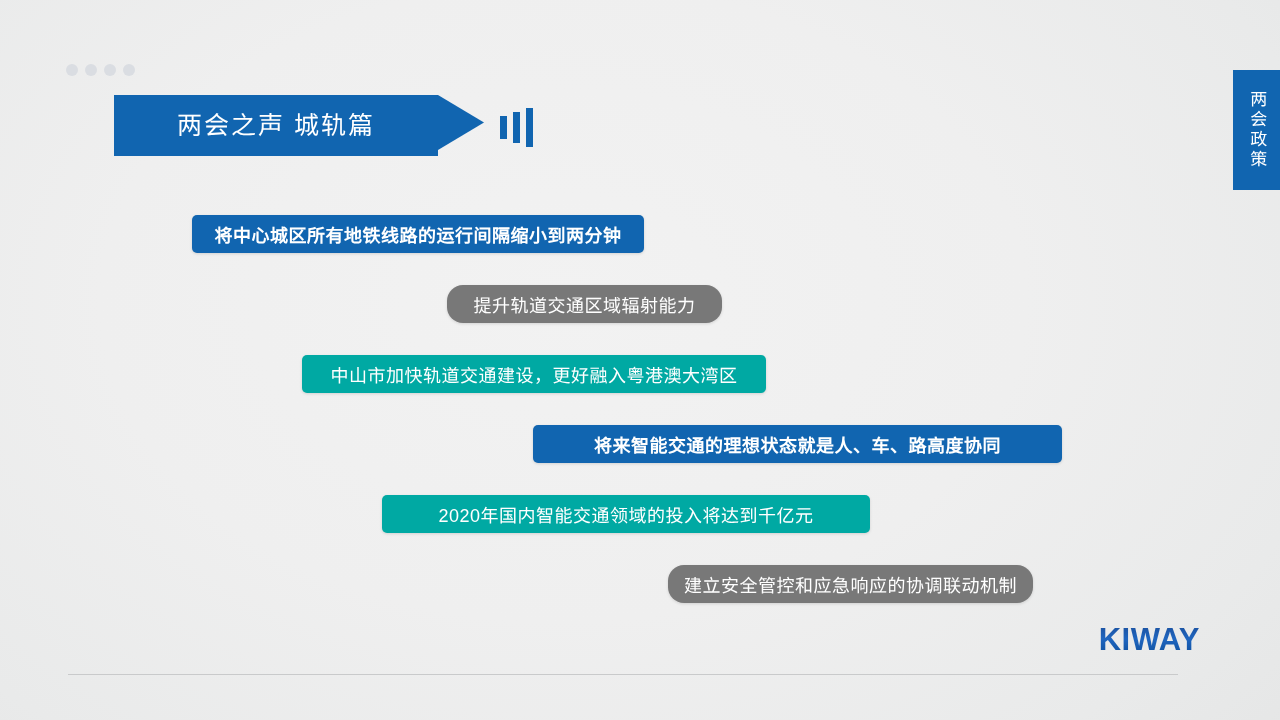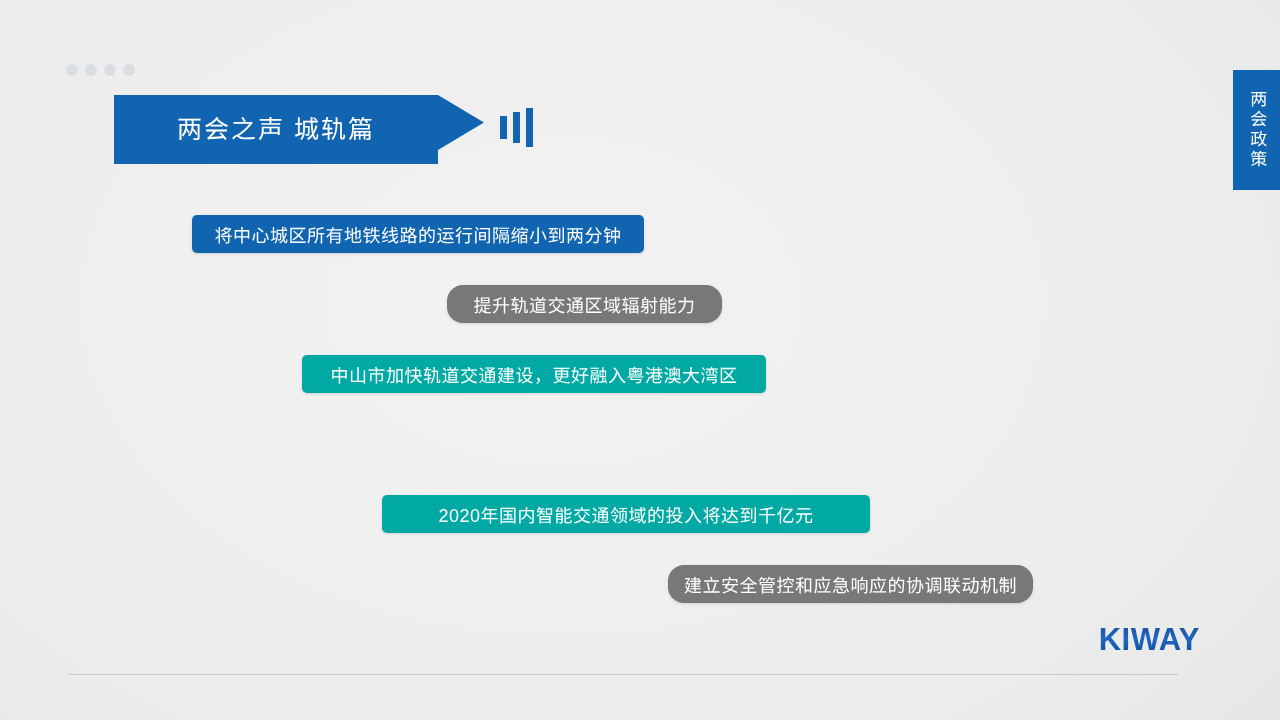--- a/index.html
+++ b/index.html
@@ -44,21 +44,21 @@
   .title-group {
     position: absolute;
     left: 114px;
     top: 95px;
     height: 55px;
     display: flex;
     align-items: stretch;
   }
   .title-banner {
     background: #1165b0;
-    height: 69px;
+    height: 61px;
     min-width: 324px;
     display: flex;
     align-items: center;
     justify-content: center;
     padding: 12px 30px;
     box-sizing: border-box;
   }
   .title-banner .title-text {
     color: #ffffff;
     font-size: 25px;
@@ -126,21 +126,21 @@
     align-items: center;
     justify-content: center;
     padding: 0 22px;
     box-sizing: border-box;
     color: #ffffff;
     font-size: 18px;
     letter-spacing: 0.5px;
     white-space: nowrap;
     box-shadow: 0 1px 3px rgba(0,0,0,0.13);
   }
-  .bar.blue { background: #1165b0; }
+  .bar.blue { background: #1165b0; font-weight: bold; }
   .bar.teal { background: #00a9a3; }
   .bar.gray { background: #787878; border-radius: 16px; }
 
   
   .footer-rule {
     position: absolute;
     left: 68px;
     top: 674px;
     width: 1110px;
     height: 1px;
@@ -197,20 +197,23 @@
   <div class="bars">
       <div class="bar blue" style="left: 192px; top: 215px; width: 452px;">
         <span>将中心城区所有地铁线路的运行间隔缩小到两分钟</span>
       </div>
       <div class="bar gray" style="left: 447px; top: 285px; width: 275px;">
         <span>提升轨道交通区域辐射能力</span>
       </div>
       <div class="bar teal" style="left: 302px; top: 355px; width: 464px;">
         <span>中山市加快轨道交通建设，更好融入粤港澳大湾区</span>
       </div>
+      <div class="bar blue" style="left: 533px; top: 425px; width: 529px;">
+        <span>将来智能交通的理想状态就是人、车、路高度协同</span>
+      </div>
       <div class="bar teal" style="left: 382px; top: 495px; width: 488px;">
         <span>2020年国内智能交通领域的投入将达到千亿元</span>
       </div>
       <div class="bar gray" style="left: 668px; top: 565px; width: 365px;">
         <span>建立安全管控和应急响应的协调联动机制</span>
       </div>
     </div>
 
   <div class="footer-rule"></div>
   <div class="logo">KIWAY</div>

